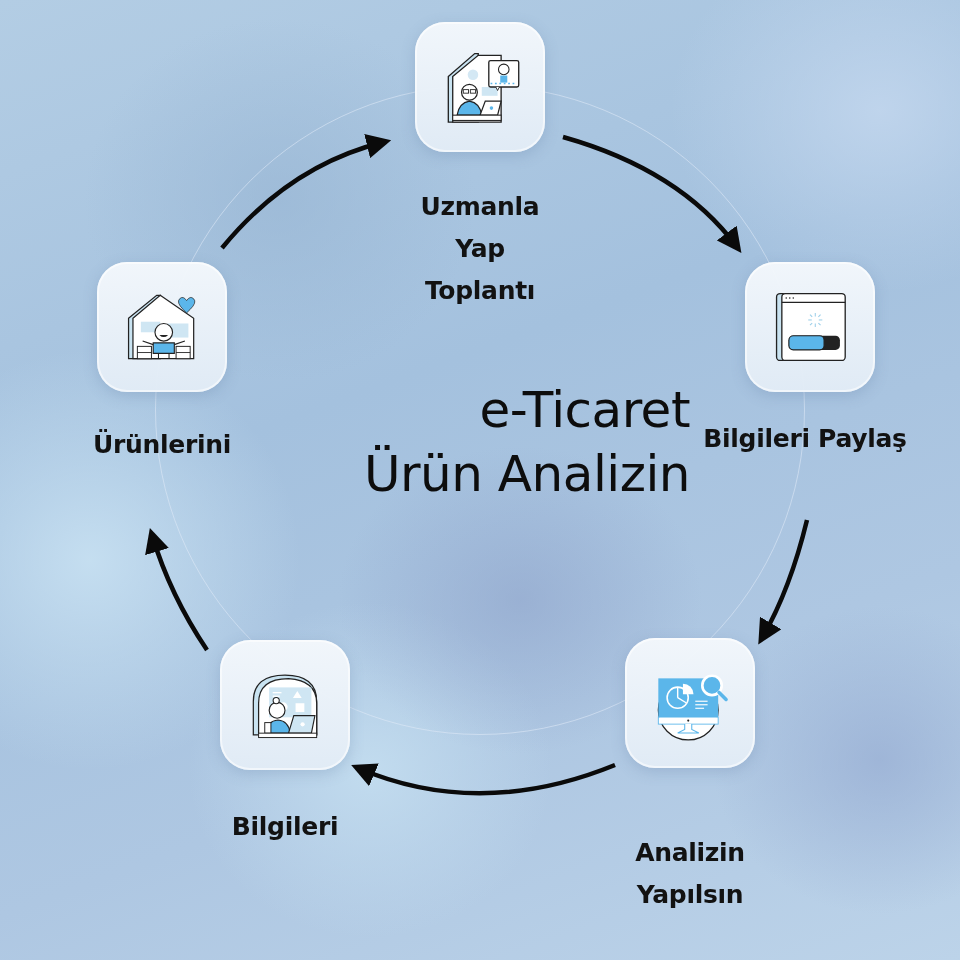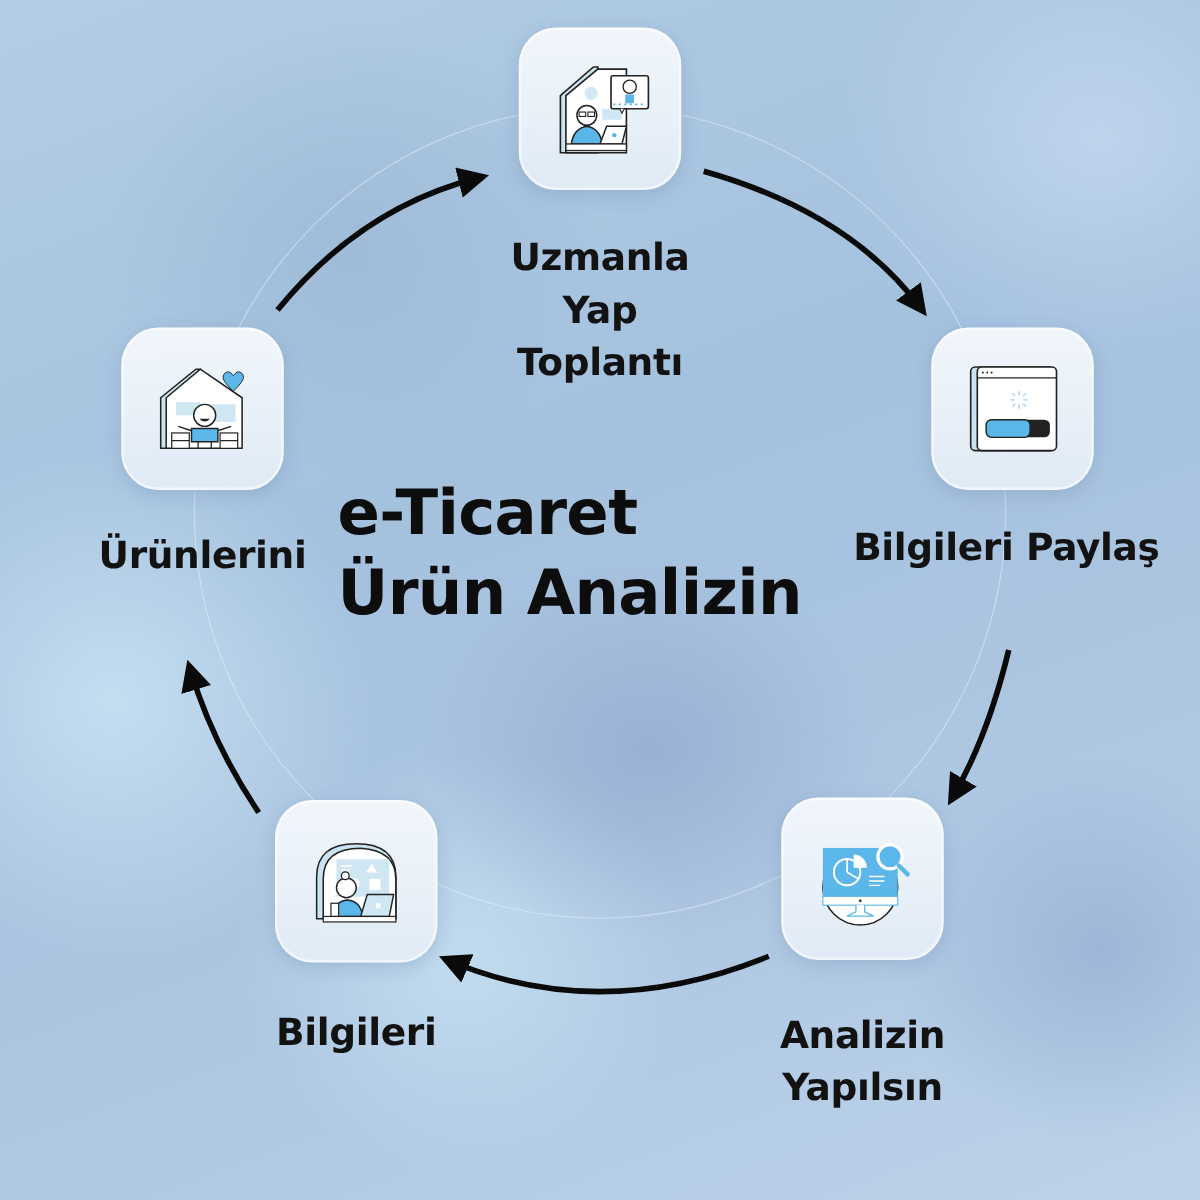--- a/index.html
+++ b/index.html
@@ -23,26 +23,26 @@
   svg.arrows { position: absolute; left: 0; top: 0; }
   .card {
     position: absolute; width: 130px; height: 130px; border-radius: 30px;
     background: linear-gradient(180deg, rgba(244,248,252,0.96) 0%, rgba(226,236,246,0.96) 100%);
     box-shadow: 0 4px 14px rgba(90,120,160,0.25), inset 0 0 0 2px rgba(255,255,255,0.55);
     display: flex; align-items: center; justify-content: center;
   }
   .card svg { width: 88px; height: 88px; }
   .label {
     position: absolute; text-align: center; color: #121212;
-    font-size: 30px; font-weight: bold; line-height: 42px; letter-spacing: -0.3px;
+    font-size: 25px; font-weight: bold; line-height: 42px; letter-spacing: -0.3px;
   }
   .label span { display: block; }
   .title {
-    position: absolute; left: 270px; top: 378px; width: 420px; text-align: left;
-    color: #0d0d0d; font-size: 50px; font-weight: bold; line-height: 64px; letter-spacing: -0.5px;
+    position: absolute; left: 270px; top: 378px; width: 420px; text-align: right;
+    color: #0d0d0d; font-size: 50px; font-weight: normal; line-height: 64px; letter-spacing: -0.5px;
   }
   .title span { display: block; }
 </style>
 </head>
 <body>
 
 <div class="ring"></div>
 
 <svg class="arrows" width="960" height="960" viewBox="0 0 960 960">
   <defs>
@@ -119,21 +119,21 @@
     <circle cx="36" cy="44" r="12" fill="#5bb6ea" stroke="#fff" stroke-width="1.8"></circle>
     <path d="M36,44 L36,32 M36,44 L46,50" stroke="#fff" stroke-width="1.6"></path>
     <path d="M42,28 L42,40 L54,40 A12,12 0 0 0 42,28 Z" fill="#fff"></path>
     <line x1="56" y1="48" x2="70" y2="48" stroke="#fff" stroke-width="1.3"></line>
     <line x1="56" y1="52" x2="70" y2="52" stroke="#fff" stroke-width="1.3"></line>
     <line x1="56" y1="56" x2="66" y2="56" stroke="#fff" stroke-width="1.3"></line>
     <circle cx="75" cy="30" r="11" fill="#5bb6ea" stroke="#fff" stroke-width="3"></circle>
     <line x1="83" y1="38" x2="91" y2="46" stroke="#5bb6ea" stroke-width="4" stroke-linecap="round"></line>
   </svg>
 </div>
-<div class="label" style="left:570px; top:808px; width:240px;">
+<div class="label" style="left:570px; top:832px; width:240px;">
   <span>Analizin</span>
   <span>Yapılsın</span>
 </div>
 
 <div class="card" style="left:220px; top:640px;">
   <svg viewBox="0 0 100 100">
     <path d="M14,84 L14,46 Q14,16 50,16 Q86,16 86,46 L86,84 Z" fill="#c9e3f1" stroke="#222" stroke-width="1.4"></path>
     <path d="M20,84 L20,48 Q20,20 54,20 Q86,22 86,48 L86,84 Z" fill="#fff" stroke="#222" stroke-width="1.4"></path>
     <rect x="32" y="30" width="48" height="34" fill="#cfe6f3"></rect>
     <line x1="36" y1="36" x2="46" y2="36" stroke="#fff" stroke-width="1.5"></line>

